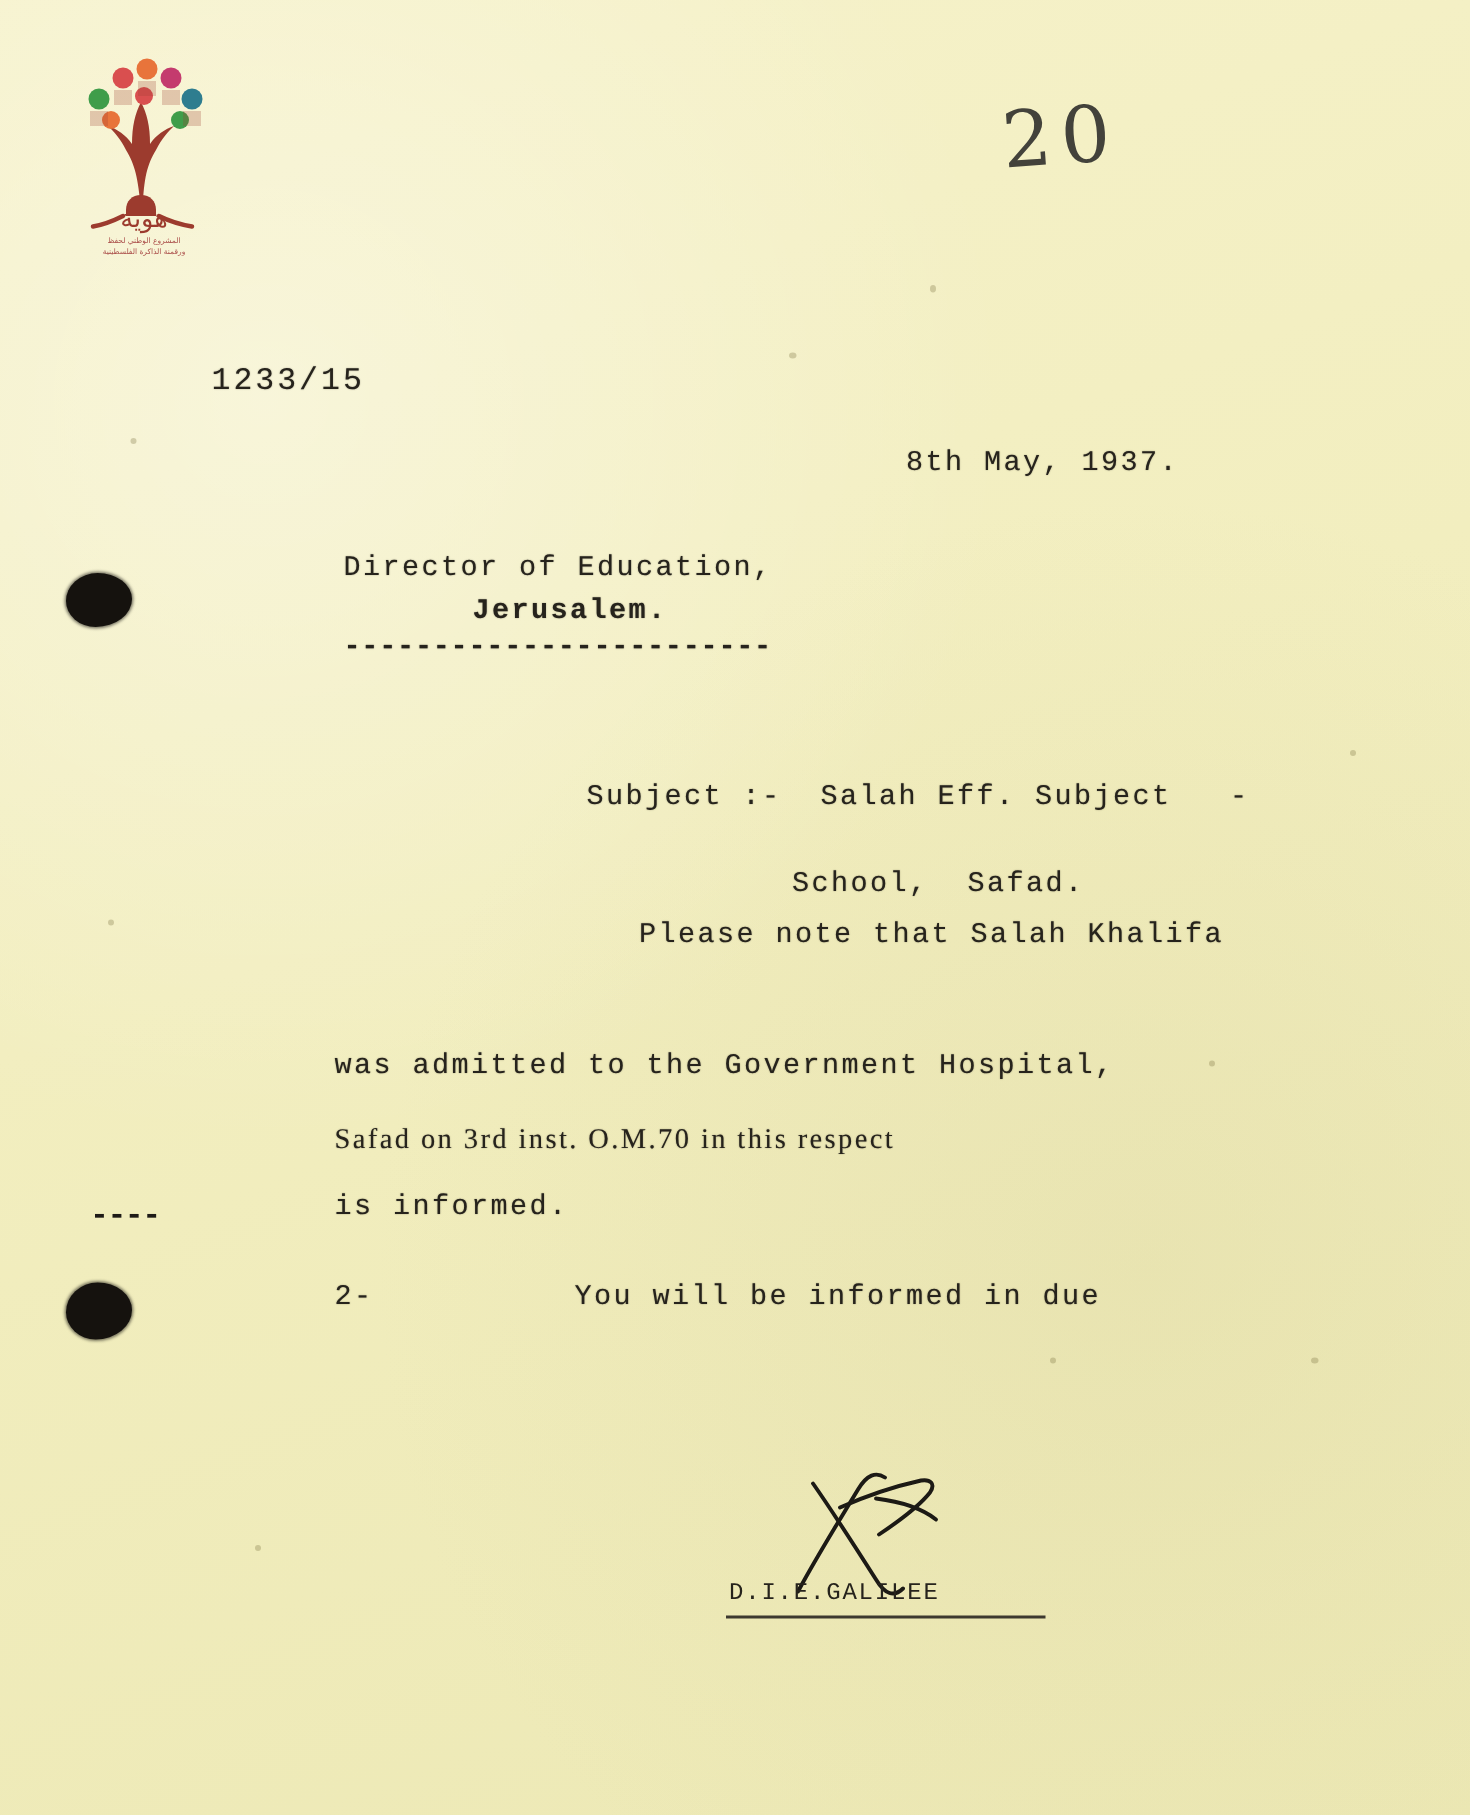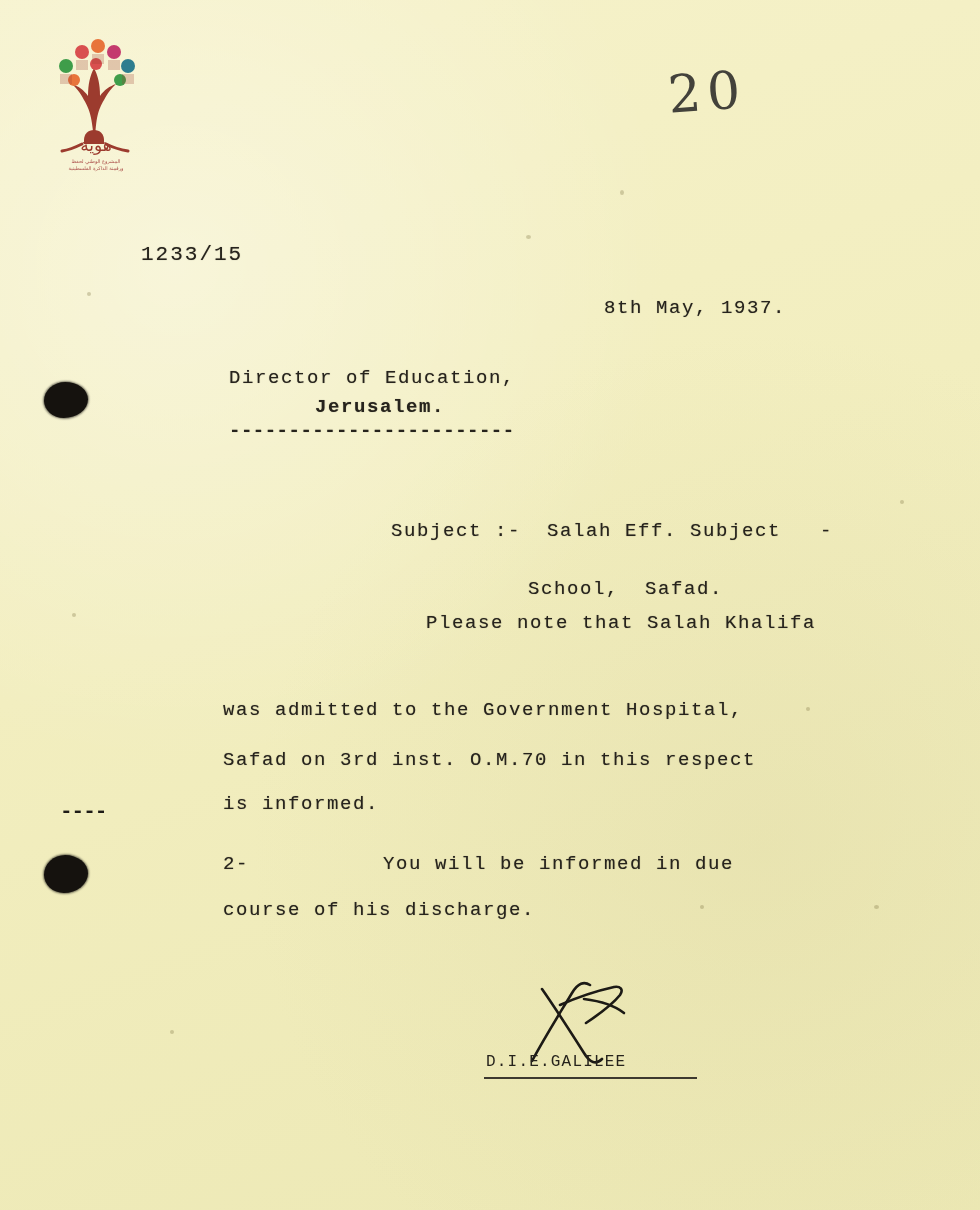--- a/index.html
+++ b/index.html
@@ -146,21 +146,21 @@
     left: 528px;
     top: 578px;
     font-size: 19px;
   }
 
   .body-line {
     font-size: 19px;
   }
   #body-1 { left: 391px; top: 612px; margin-left: 35px; }
   #body-2 { left: 223px; top: 699px; }
-  #body-3 { left: 223px; top: 749px; }
+  #body-3 { left: 223px; top: 749px; font-family: Liberation Serif, serif; }
   #body-4 { left: 223px; top: 793px; }
   #para2-num { left: 223px; top: 853px; }
   #body-5 { left: 383px; top: 853px; }
   #body-6 { left: 223px; top: 899px; }
 
   
   #signature {
     position: absolute;
     left: 520px;
     top: 975px;
@@ -247,21 +247,20 @@
   <div class="typed" id="subject-line1">Subject :-  Salah Eff. Subject   -</div>
   <div class="typed" id="subject-line3">School,  Safad.</div>
 
   <div class="typed body-line" id="body-1">Please note that Salah Khalifa</div>
   <div class="typed body-line" id="body-2">was admitted to the Government Hospital,</div>
   <div class="typed body-line" id="body-3">Safad on 3rd inst. O.M.70 in this respect</div>
   <div class="typed body-line" id="body-4">is informed.</div>
 
   <div class="typed body-line" id="para2-num">2-</div>
   <div class="typed body-line" id="body-5">You will be informed in due</div>
-  <div class="typed body-line" id="body-6">course of his discharge.</div>
 
   <div id="signature">
     <svg width="130" height="100" viewBox="0 0 130 100">
       <g stroke="#1c1a15" stroke-width="2.6" fill="none" stroke-linecap="round">
         <path d="M12 86 C26 60 40 38 52 18 C58 8 64 6 70 10"></path>
         <path d="M22 14 C36 34 50 56 64 78 C70 88 76 90 82 84"></path>
         <path d="M40 30 C58 22 76 16 94 12 C100 11 104 14 100 20 C92 30 78 40 66 48"></path>
         <path d="M64 24 C80 26 94 30 104 38"></path>
       </g>
     </svg>

